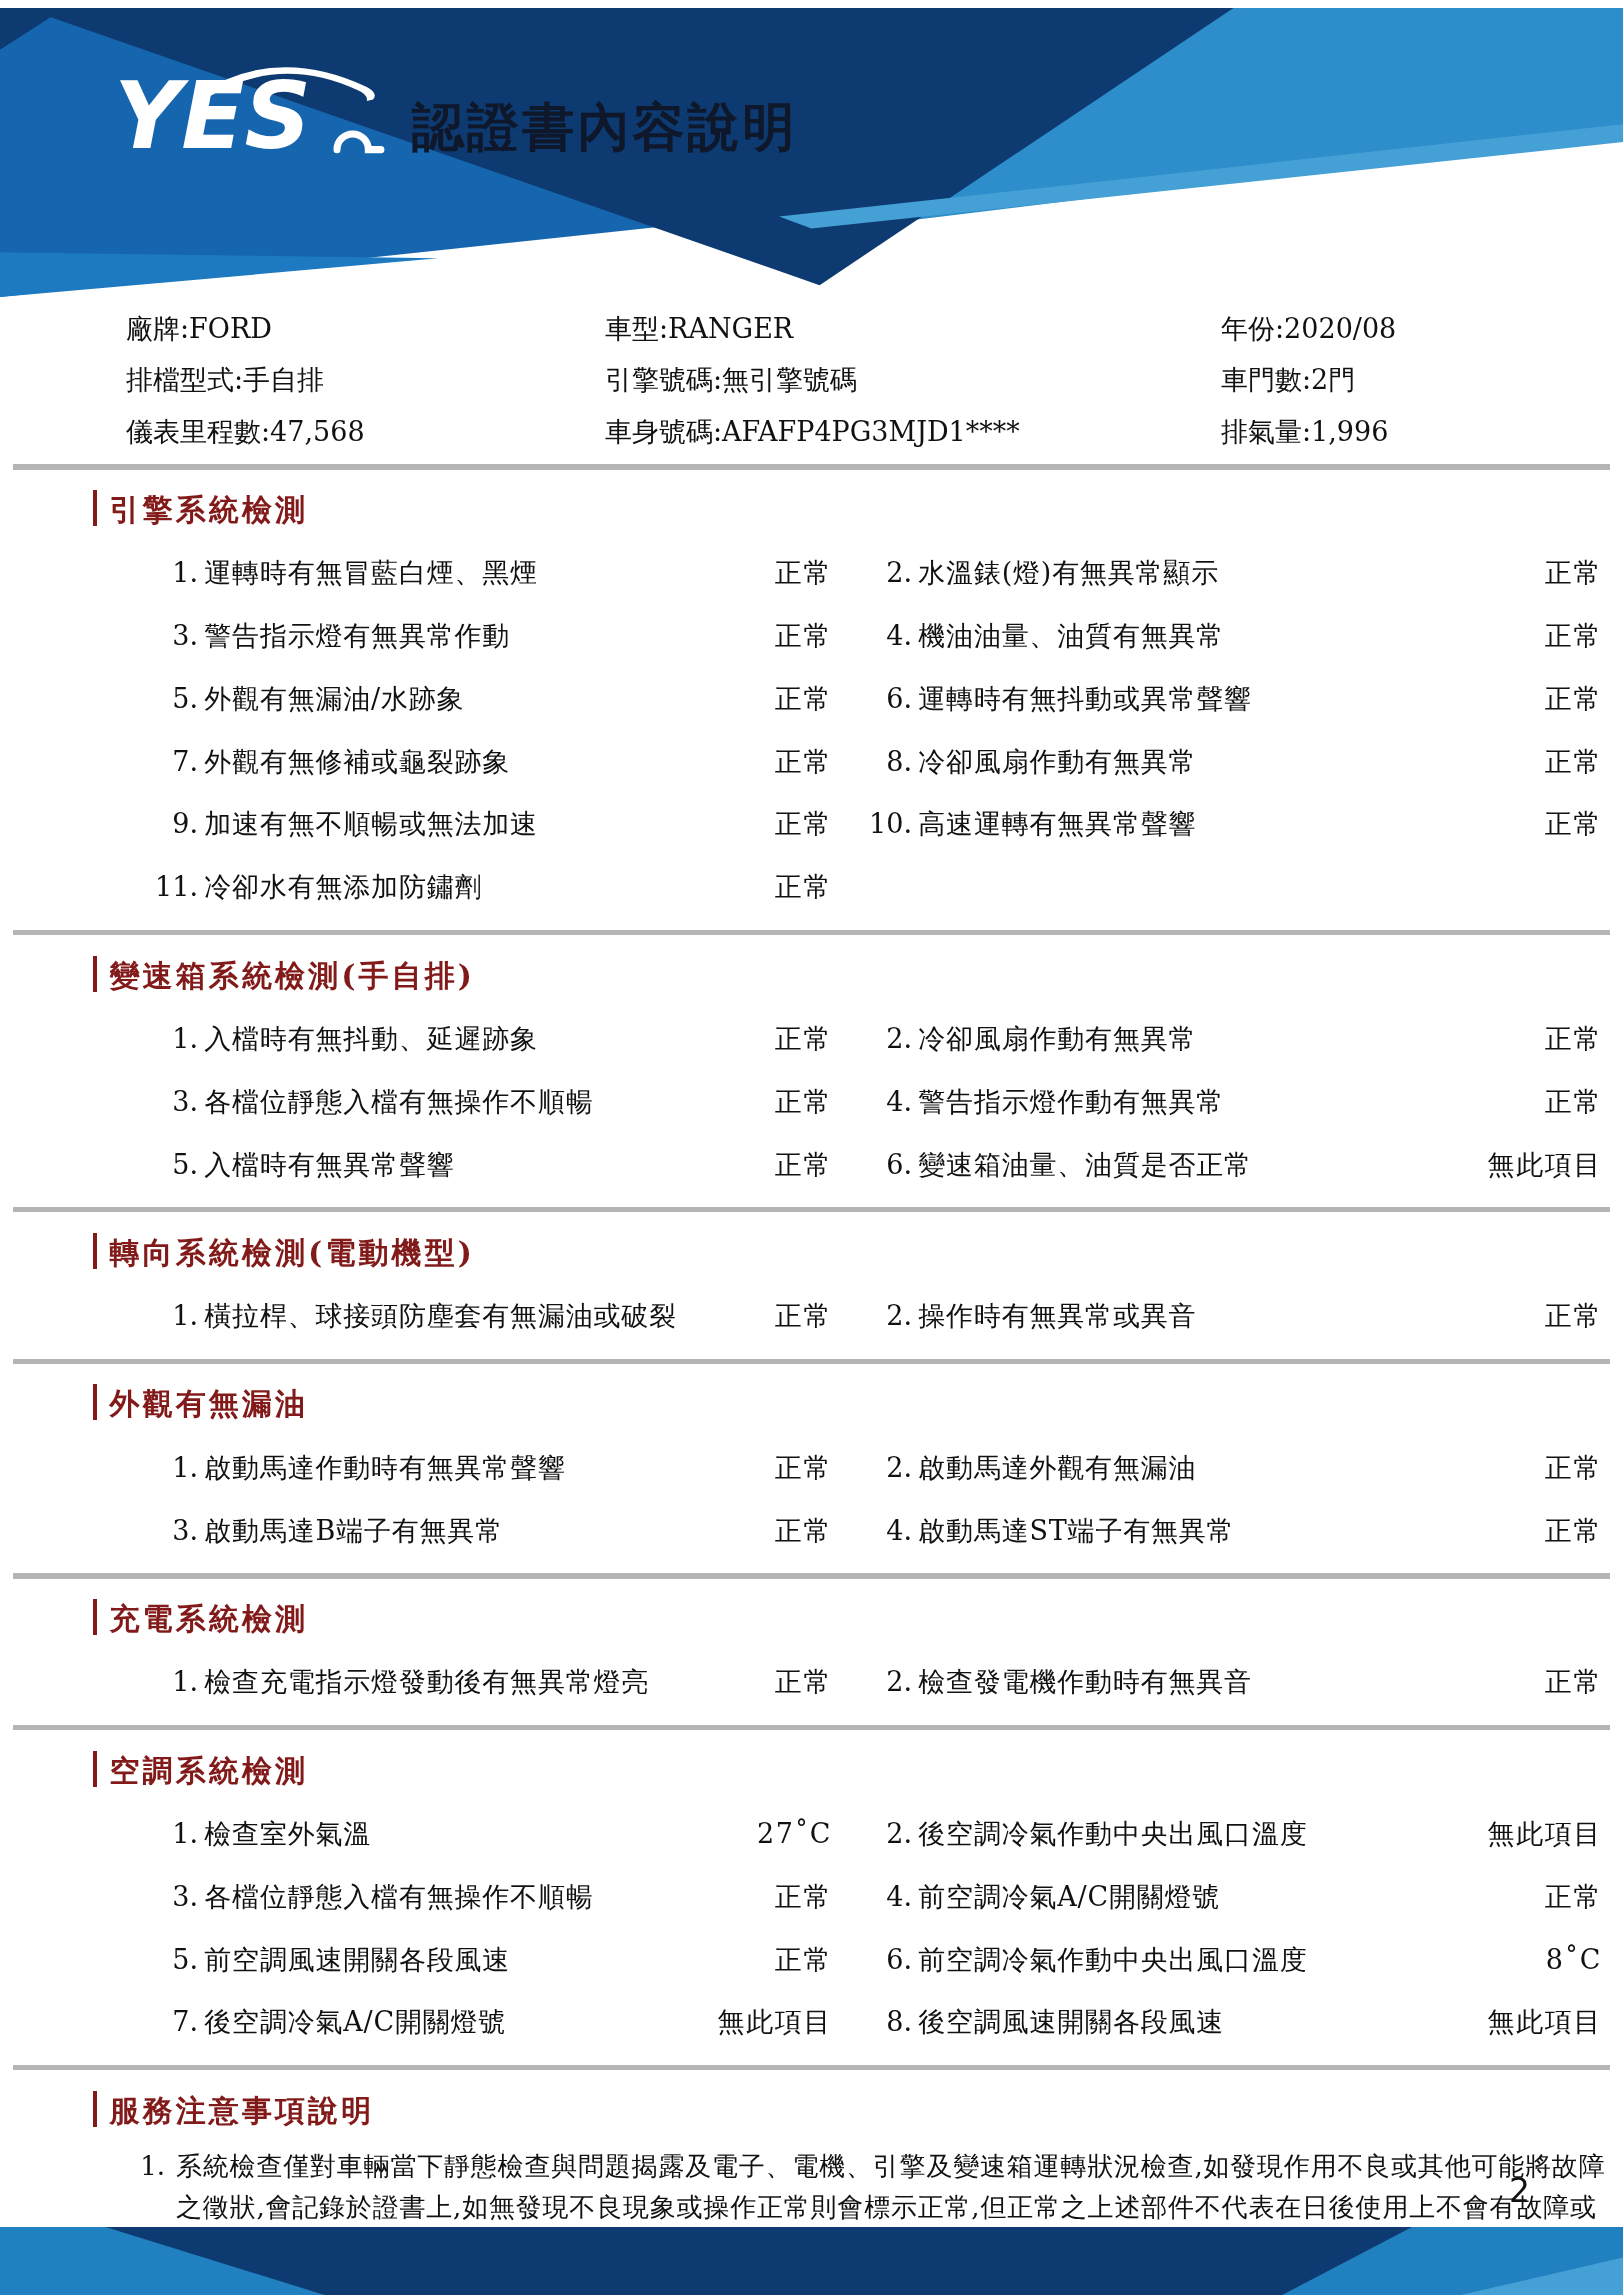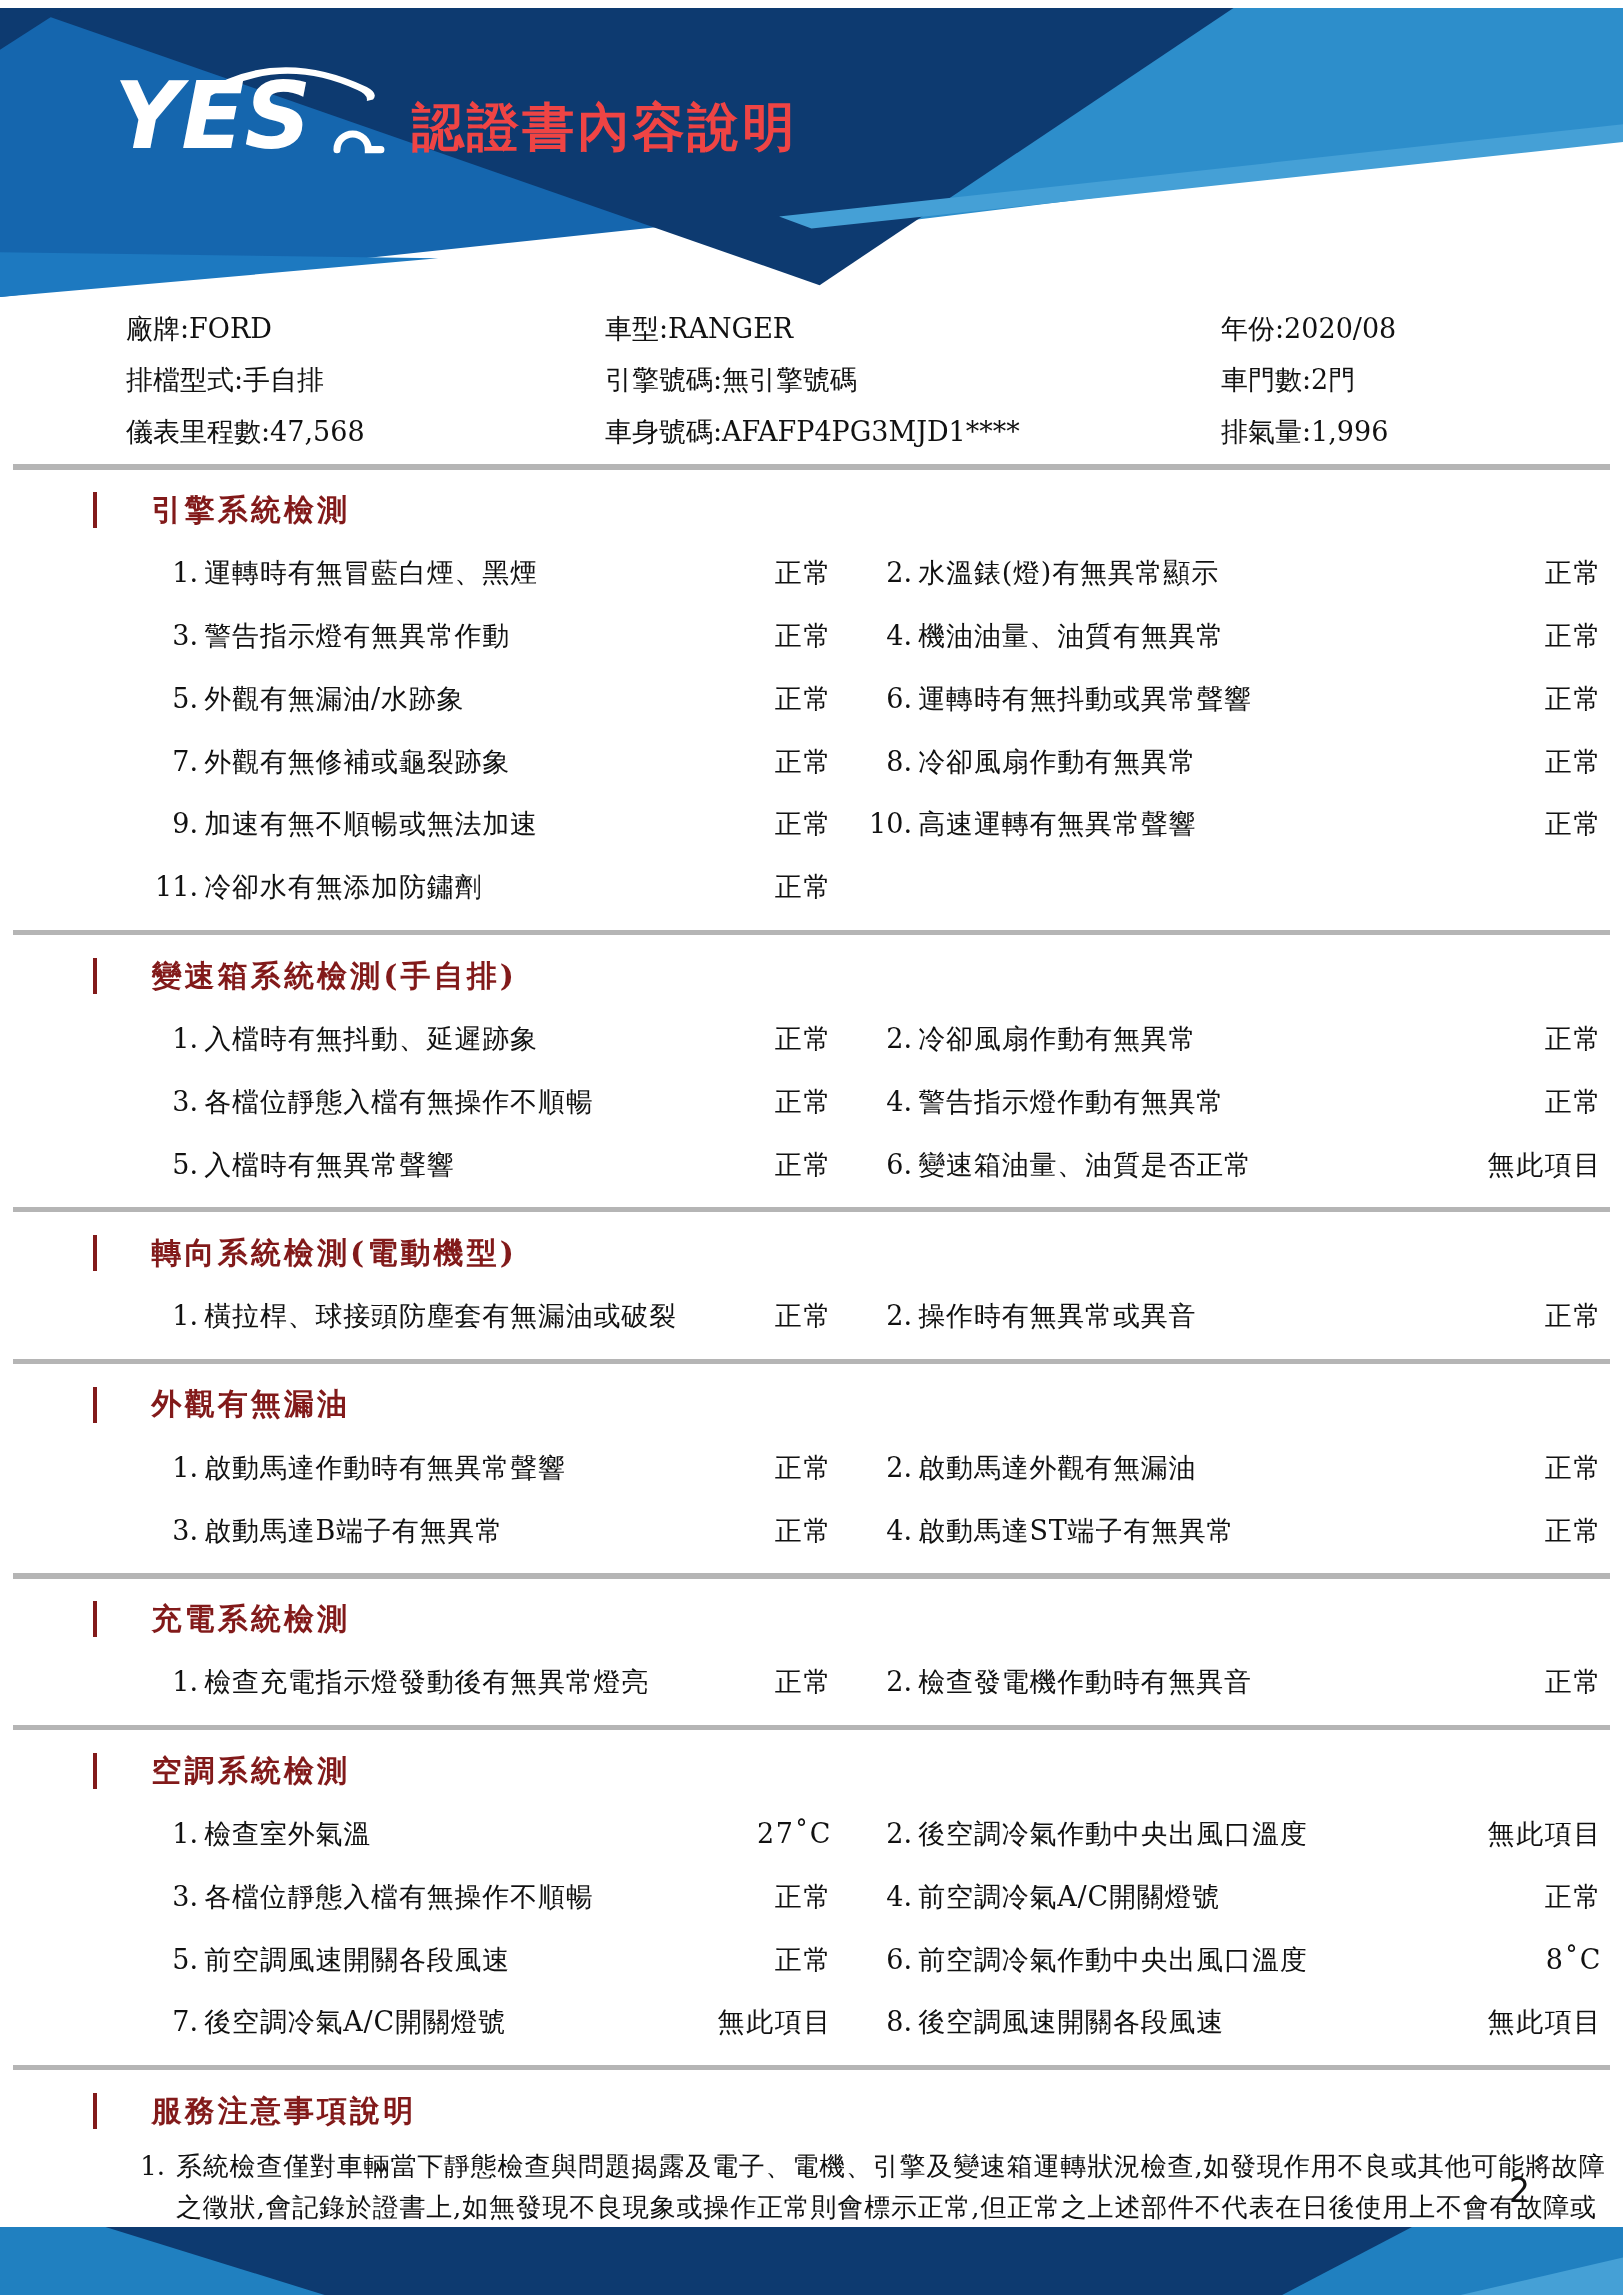--- a/index.html
+++ b/index.html
@@ -15,31 +15,31 @@
   .h-base {background:var(--c-blue-mid);  clip-path:polygon(0 0,100% 0,100% 39%,0 97%);}
   .h-light{background:var(--c-blue-light);clip-path:polygon(60% 0,100% 0,100% 42%,46% 78%);}
   .h-dark {background:var(--c-blue-dark); clip-path:polygon(1.5% 0,76% 0,50.5% 93%);}
   .h-dark2{background:var(--c-blue-dark); clip-path:polygon(0 0,4% 0,0 14%);}
   .h-sliv {background:var(--c-blue-sliver);clip-path:polygon(48% 70%,100% 39%,100% 45%,50% 74%);}
   .h-wedge{background:var(--c-blue-wedge);clip-path:polygon(0 97%,27% 84%,0 82%);}
   .brand{position:absolute;top:41px;left:108px;width:298px;height:141px;}
   .hdr h1{
     position:absolute;left:412px;top:85px;margin:0;
     font-family:"DejaVu Sans","Liberation Sans",sans-serif;
-    font-size:52px;font-weight:800;color:#ef4444;letter-spacing:3.1px;
+    font-size:52px;font-weight:800;color:#0f172a;letter-spacing:3.1px;
   }
   
   .info-grid{
     display:grid;grid-template-columns:479px 616px auto;
     row-gap:20.4px;margin:313px 15.7px 17.3px 126px;
     font-size:27px;line-height:31px;
   }
   .rule{height:5.5px;background:var(--c-rule);margin:0 12.6px;border:0;}
   
-  .sec-head{display:flex;align-items:center;margin:20.4px 0 4.7px 93px;gap:42px;}
+  .sec-head{display:flex;margin:20.4px 0 4.7px 93px;}
   .sec-bar{width:3.9px;height:36px;background:var(--c-accent);margin-right:12.6px;flex:none;}
   .sec-title{
     margin:0;font-size:30px;font-weight:600;color:var(--c-accent);letter-spacing:3.1px;
   }
   .items{
     display:grid;grid-template-columns:683px 1fr;column-gap:31px;
     margin:11px 21px 11px 149px;font-size:27px;
   }
   .item{display:flex;align-items:baseline;padding:13.4px 0;}
   .item-no{width:49px;text-align:right;margin-right:6.3px;flex:none;}

